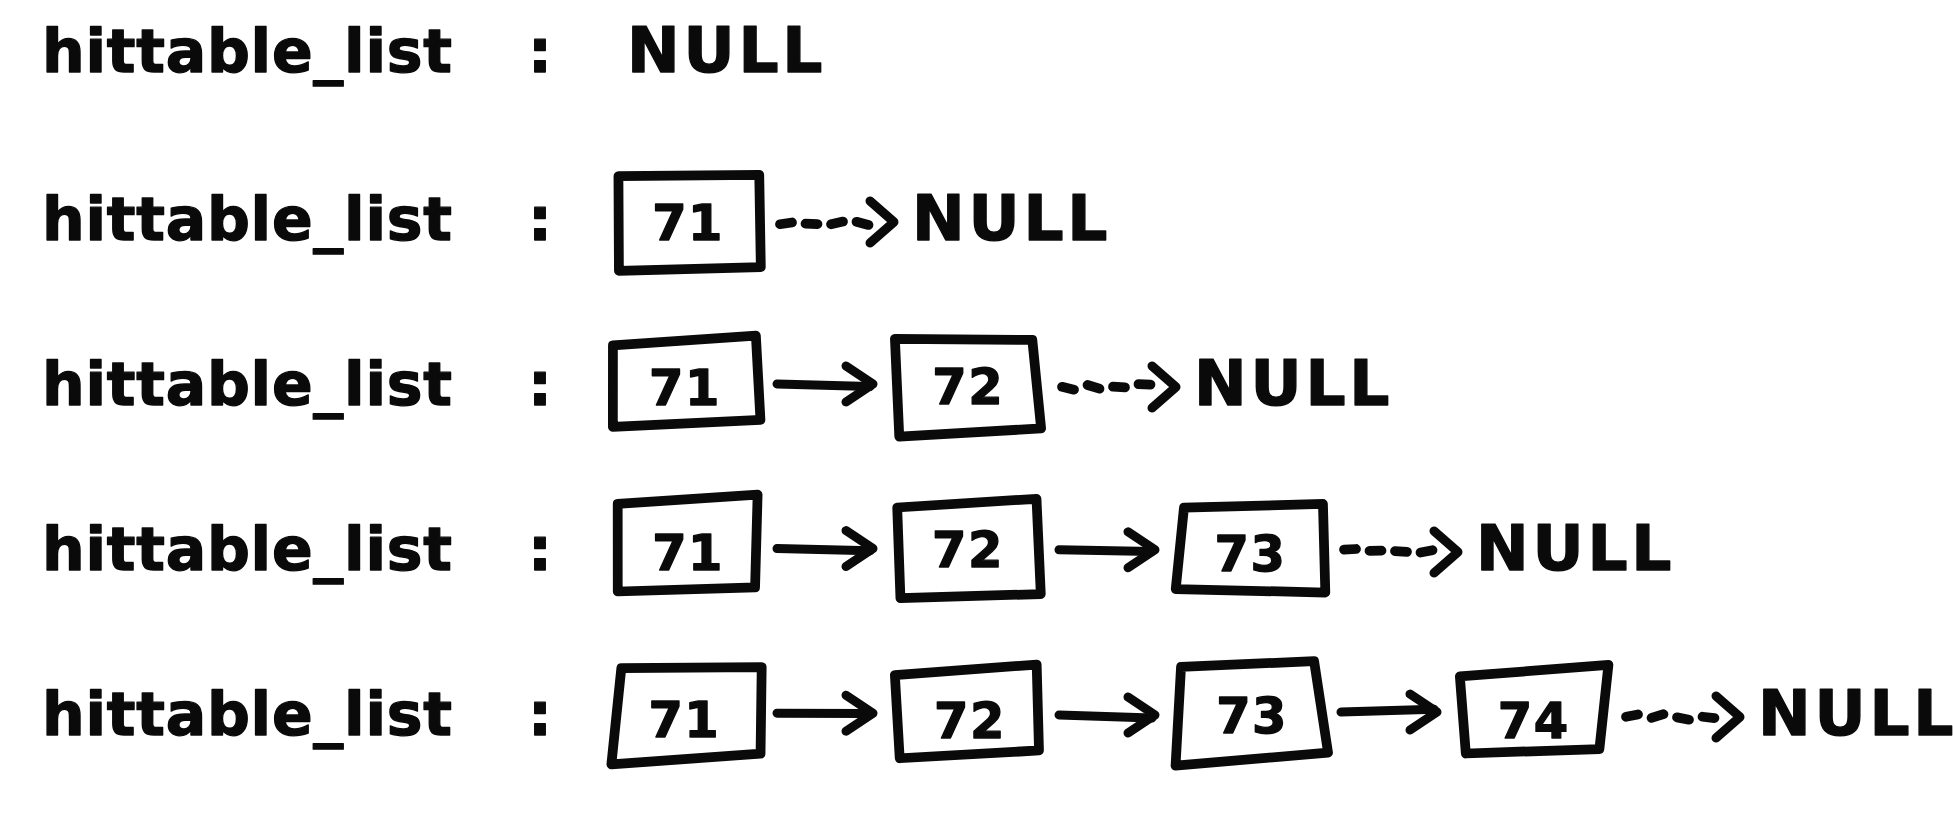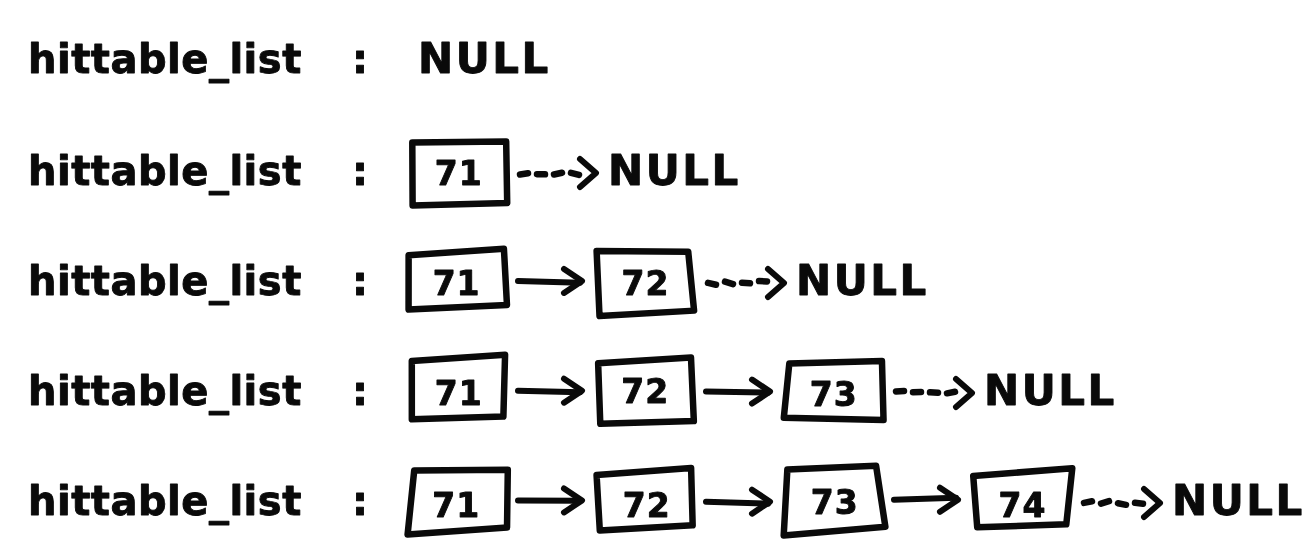--- a/index.html
+++ b/index.html
@@ -12,21 +12,20 @@
     width: 1302px;
     height: 550px;
     font-family: "DejaVu Sans", sans-serif;
     overflow: hidden;
   }
   #sketch-root {
     position: relative;
     width: 1302px;
     height: 486px;
     background: #ffffff;
-    margin-top: 25px;
   }
   #sketch-svg {
     display: block;
     width: 1302px;
     height: 550px;
   }
   .hand-text {
     font-family: "DejaVu Sans", sans-serif;
     font-weight: 700;
     fill: #0a0a0a;

